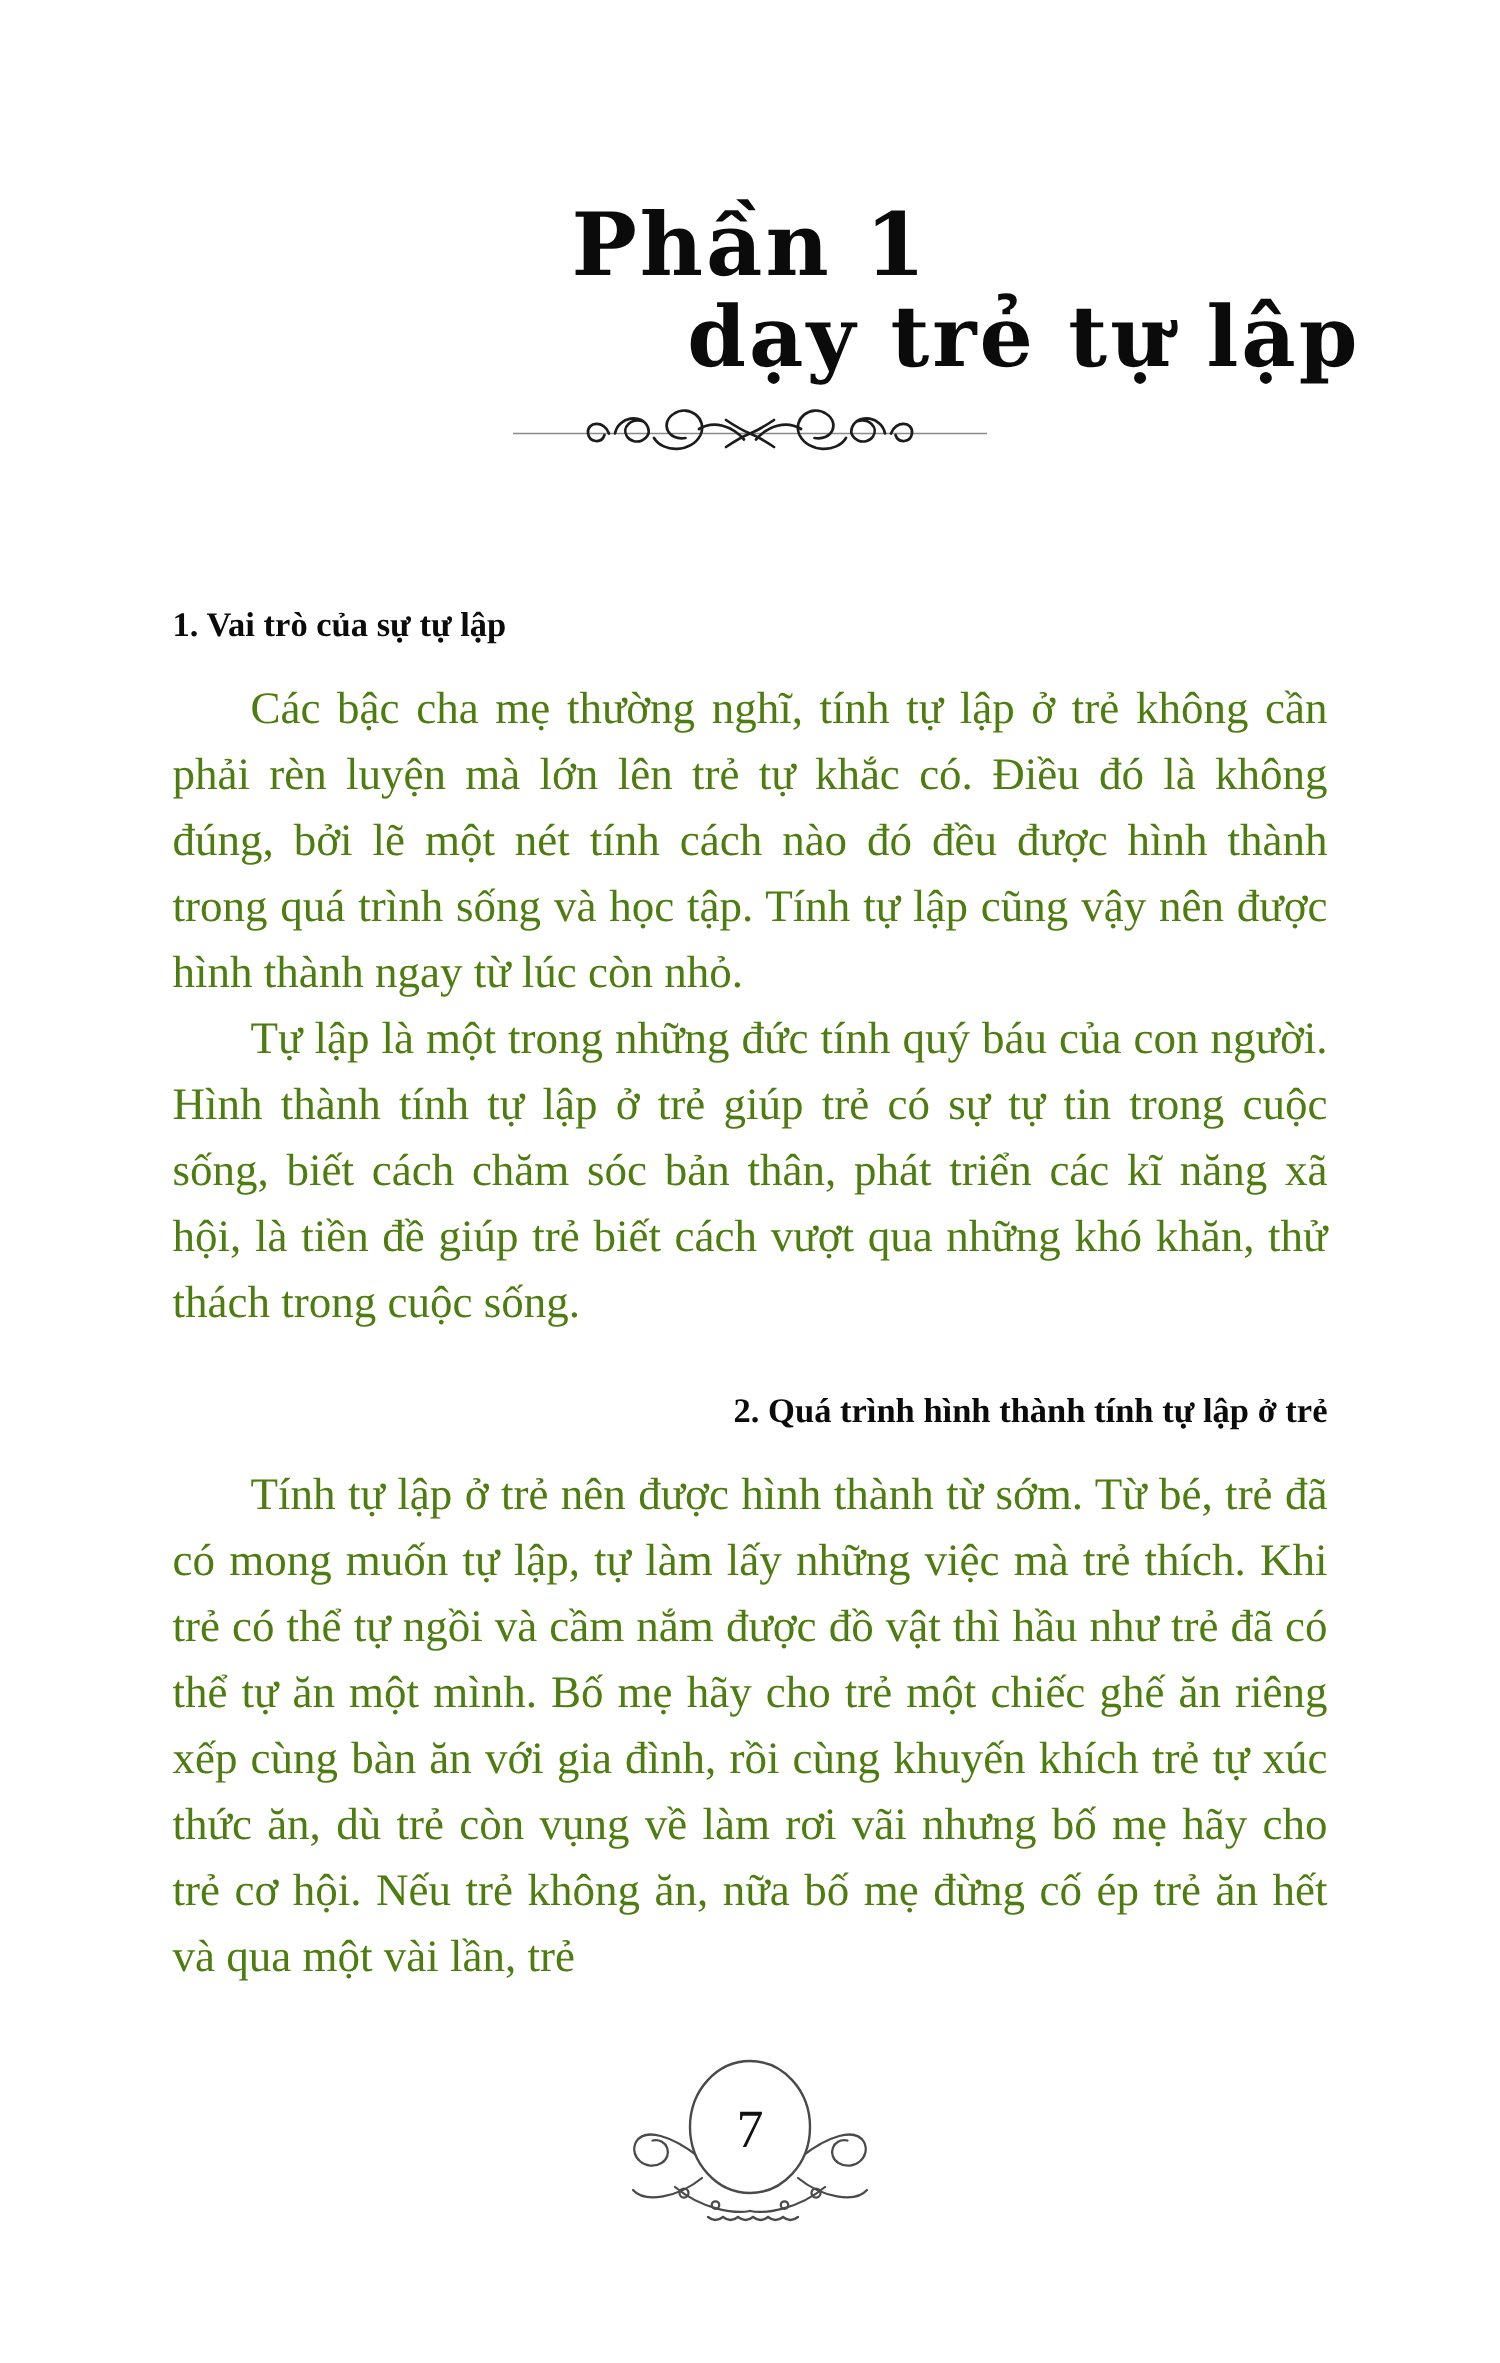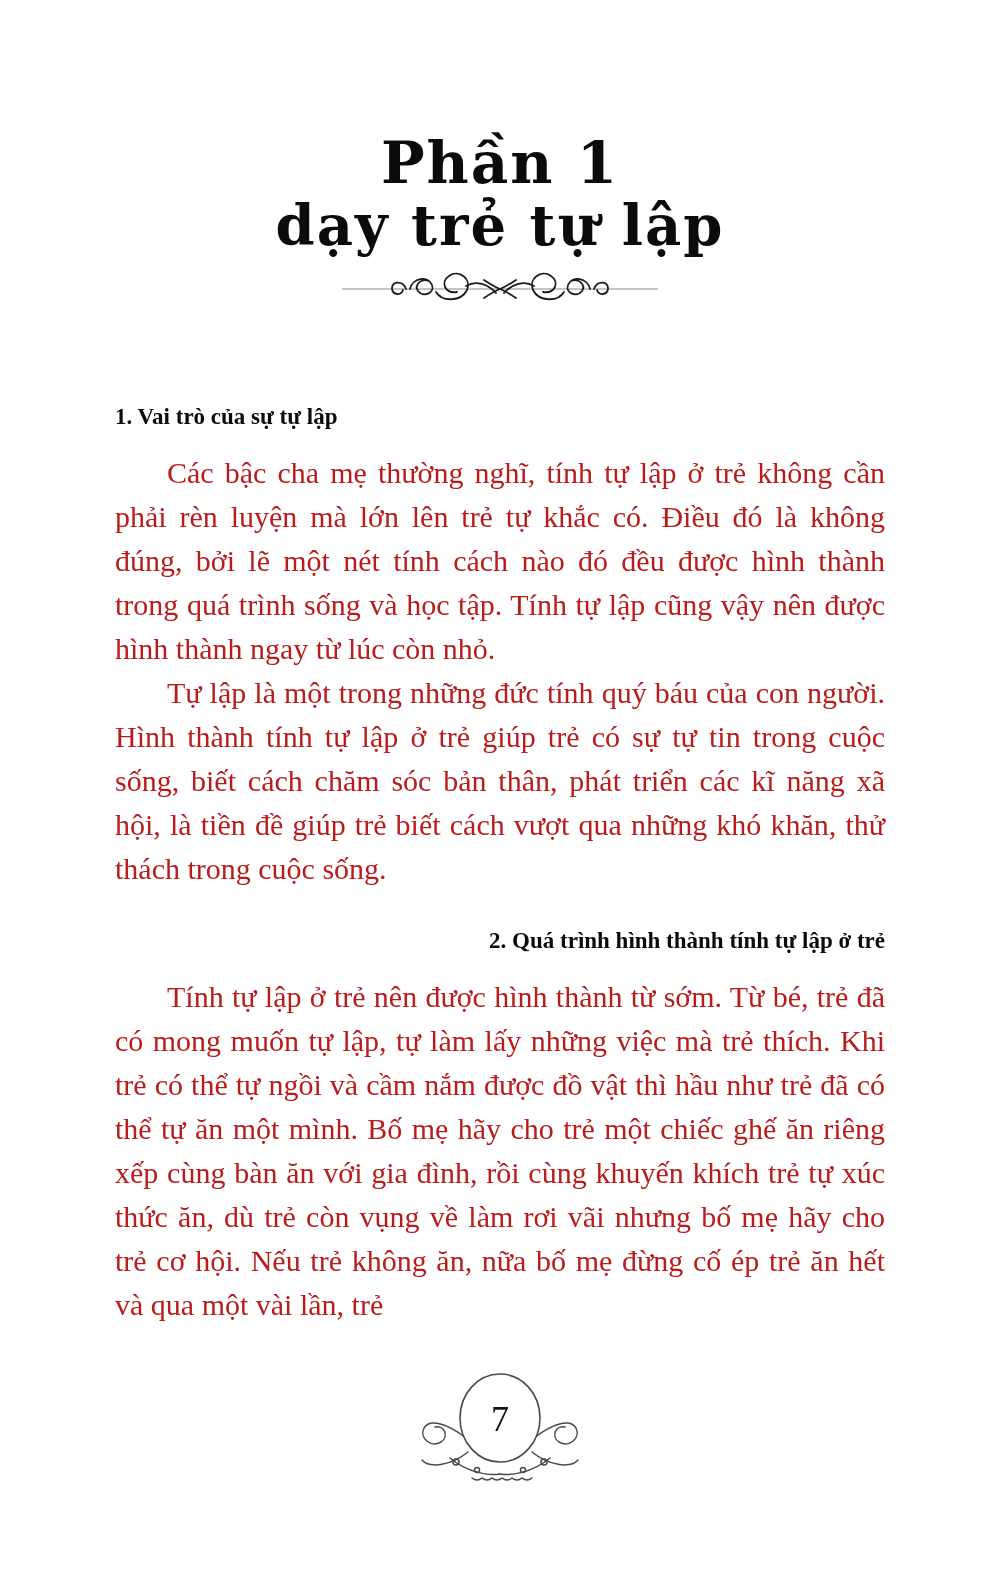--- a/index.html
+++ b/index.html
@@ -24,21 +24,21 @@
   }
   .part-label, .part-title {
     margin: 0;
     font-family: "DejaVu Serif", "Liberation Serif", serif;
     font-weight: 900;
     color: #0b0b0b;
     letter-spacing: 2px;
     line-height: 1.08;
   }
   .part-label  { font-size: 58px; }
-  .part-title  { font-size: 56px; }
+  .part-title  { font-size: 56px; text-align: right; }
   .divider {
     margin: 14px auto 0 auto;
     width: 320px;
     height: 36px;
   }
   
   .content {
     width: 770px;
     margin: 92px auto 0 auto;
   }
@@ -52,21 +52,21 @@
   .section-heading.second {
     margin-top: 30px;
     text-align: right;
   }
   .body-paragraph {
     margin: 0;
     font-size: 30px;
     line-height: 44px;
     text-indent: 52px;
     text-align: justify;
-    color: #b91c1c;
+    color: #4d7c0f;
   }
   
   .pagenum-wrap {
     position: absolute;
     top: 1362px;
     left: 50%;
     transform: translateX(-50%);
     width: 220px;
     height: 130px;
   }

